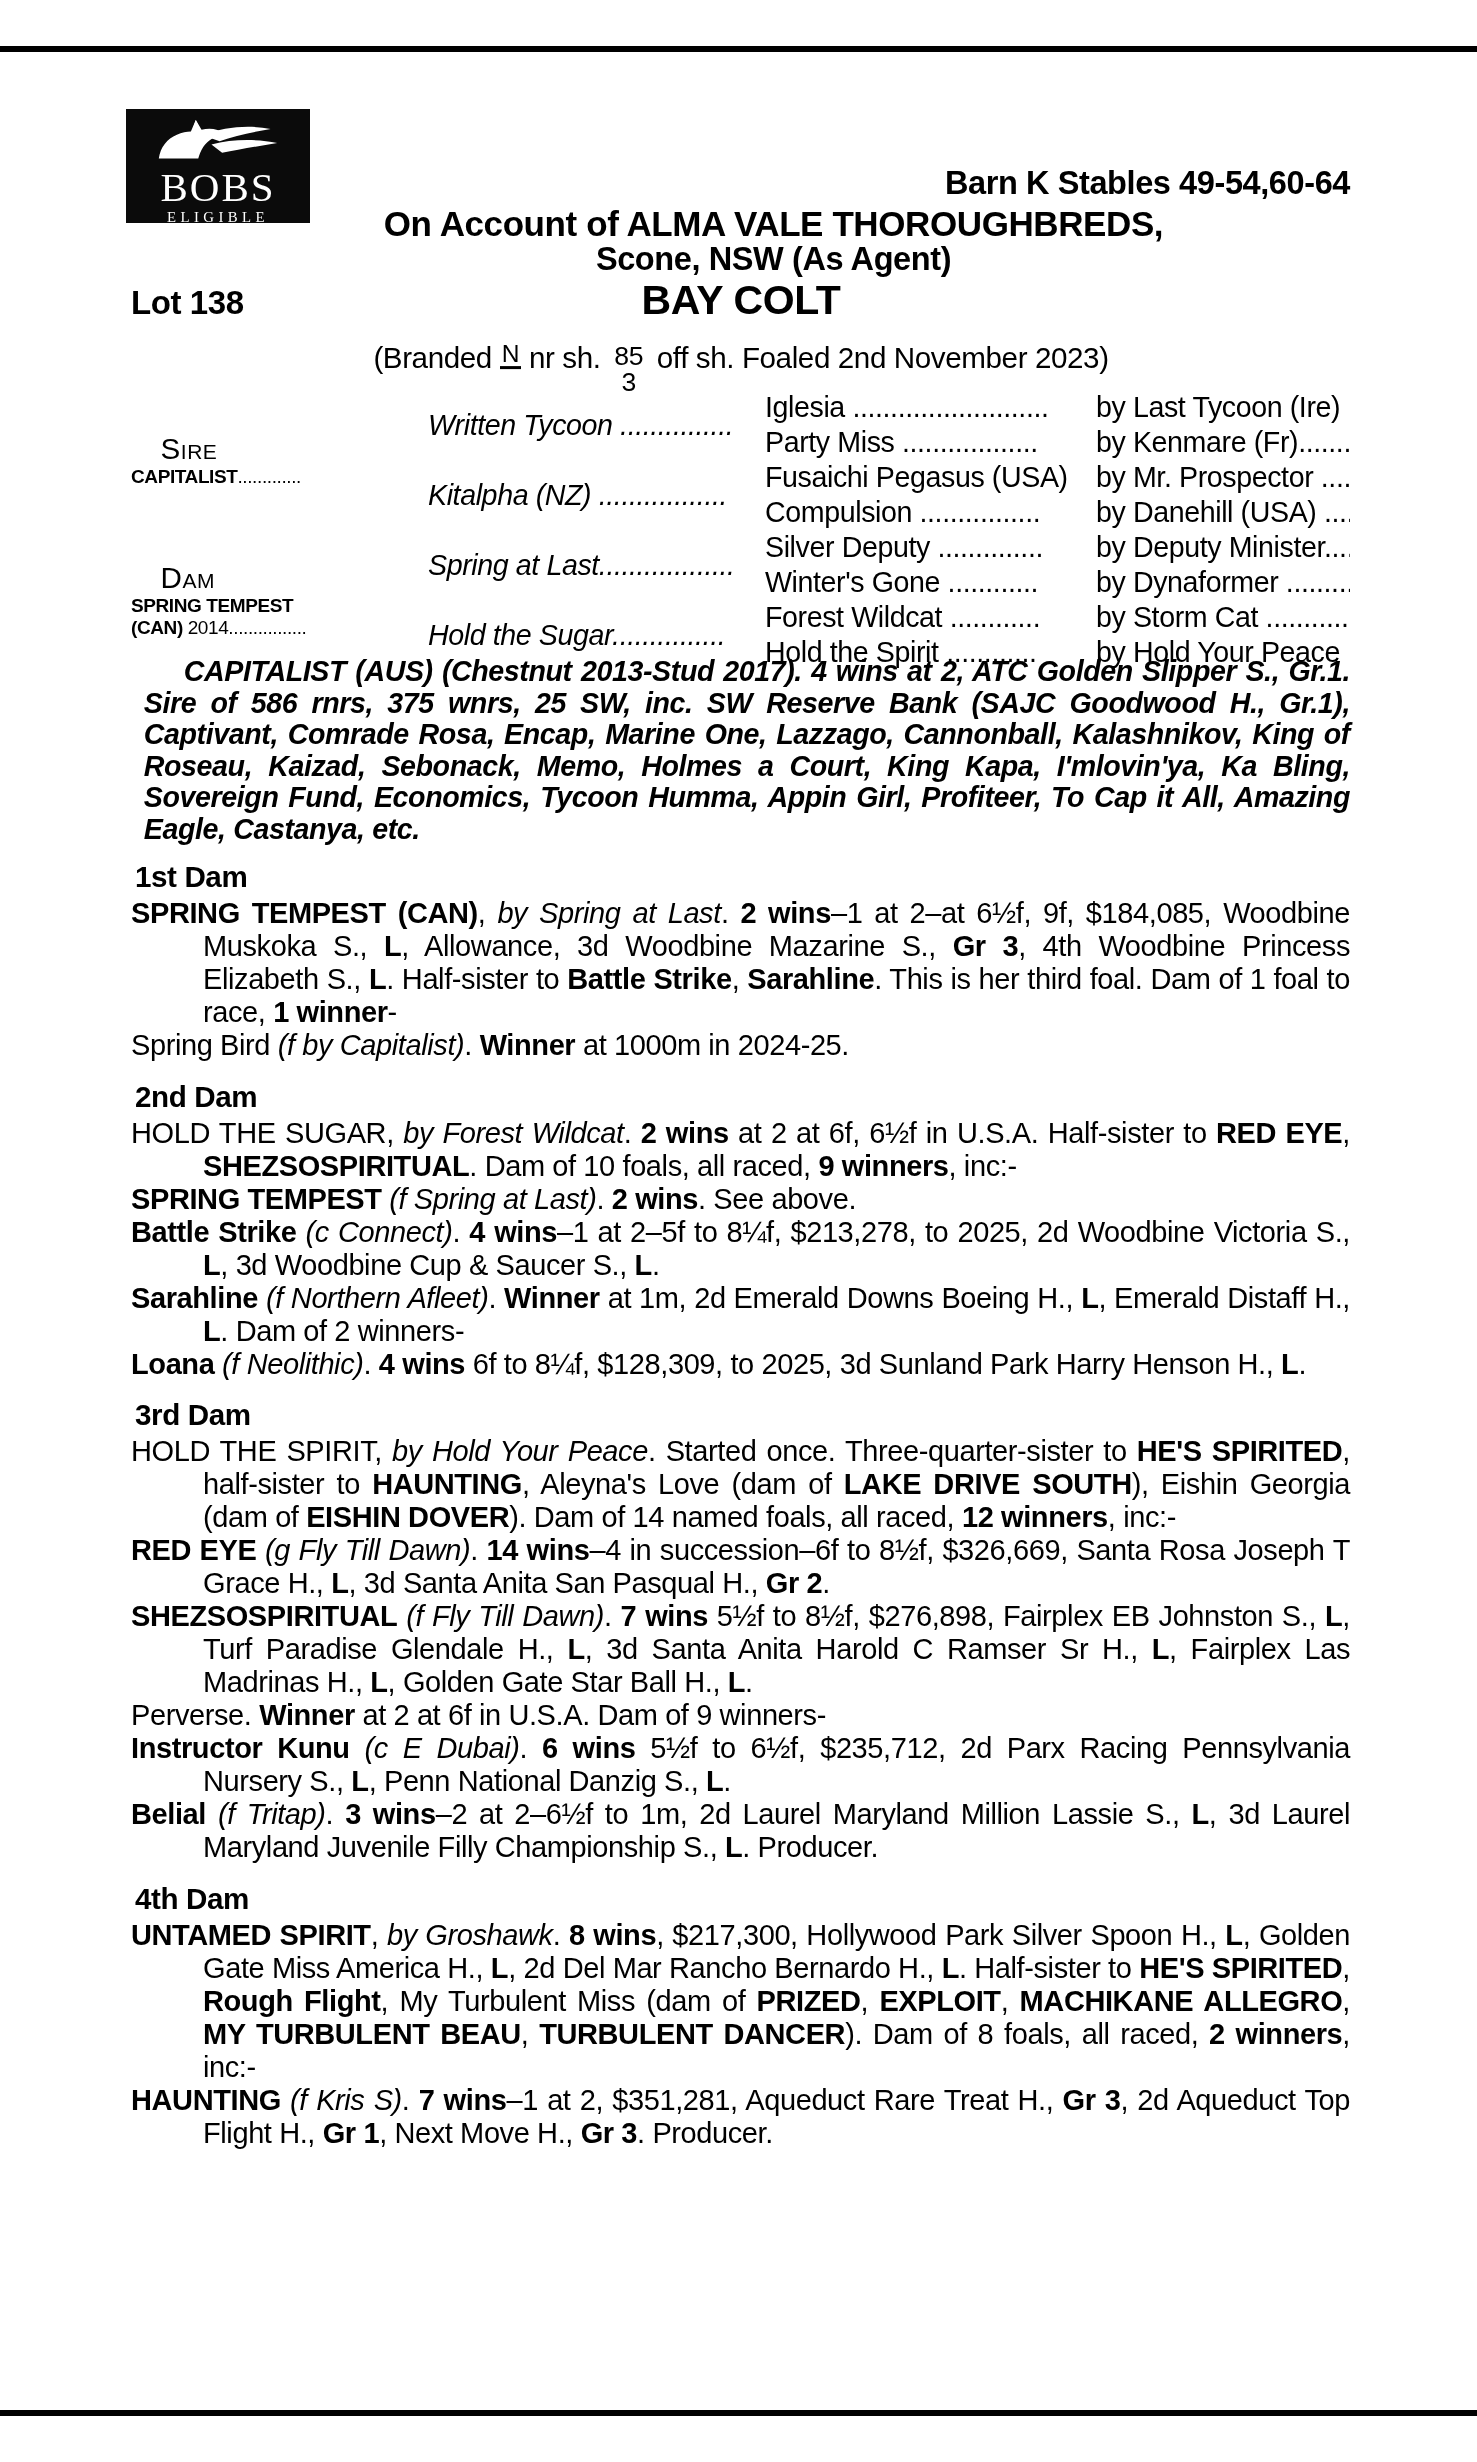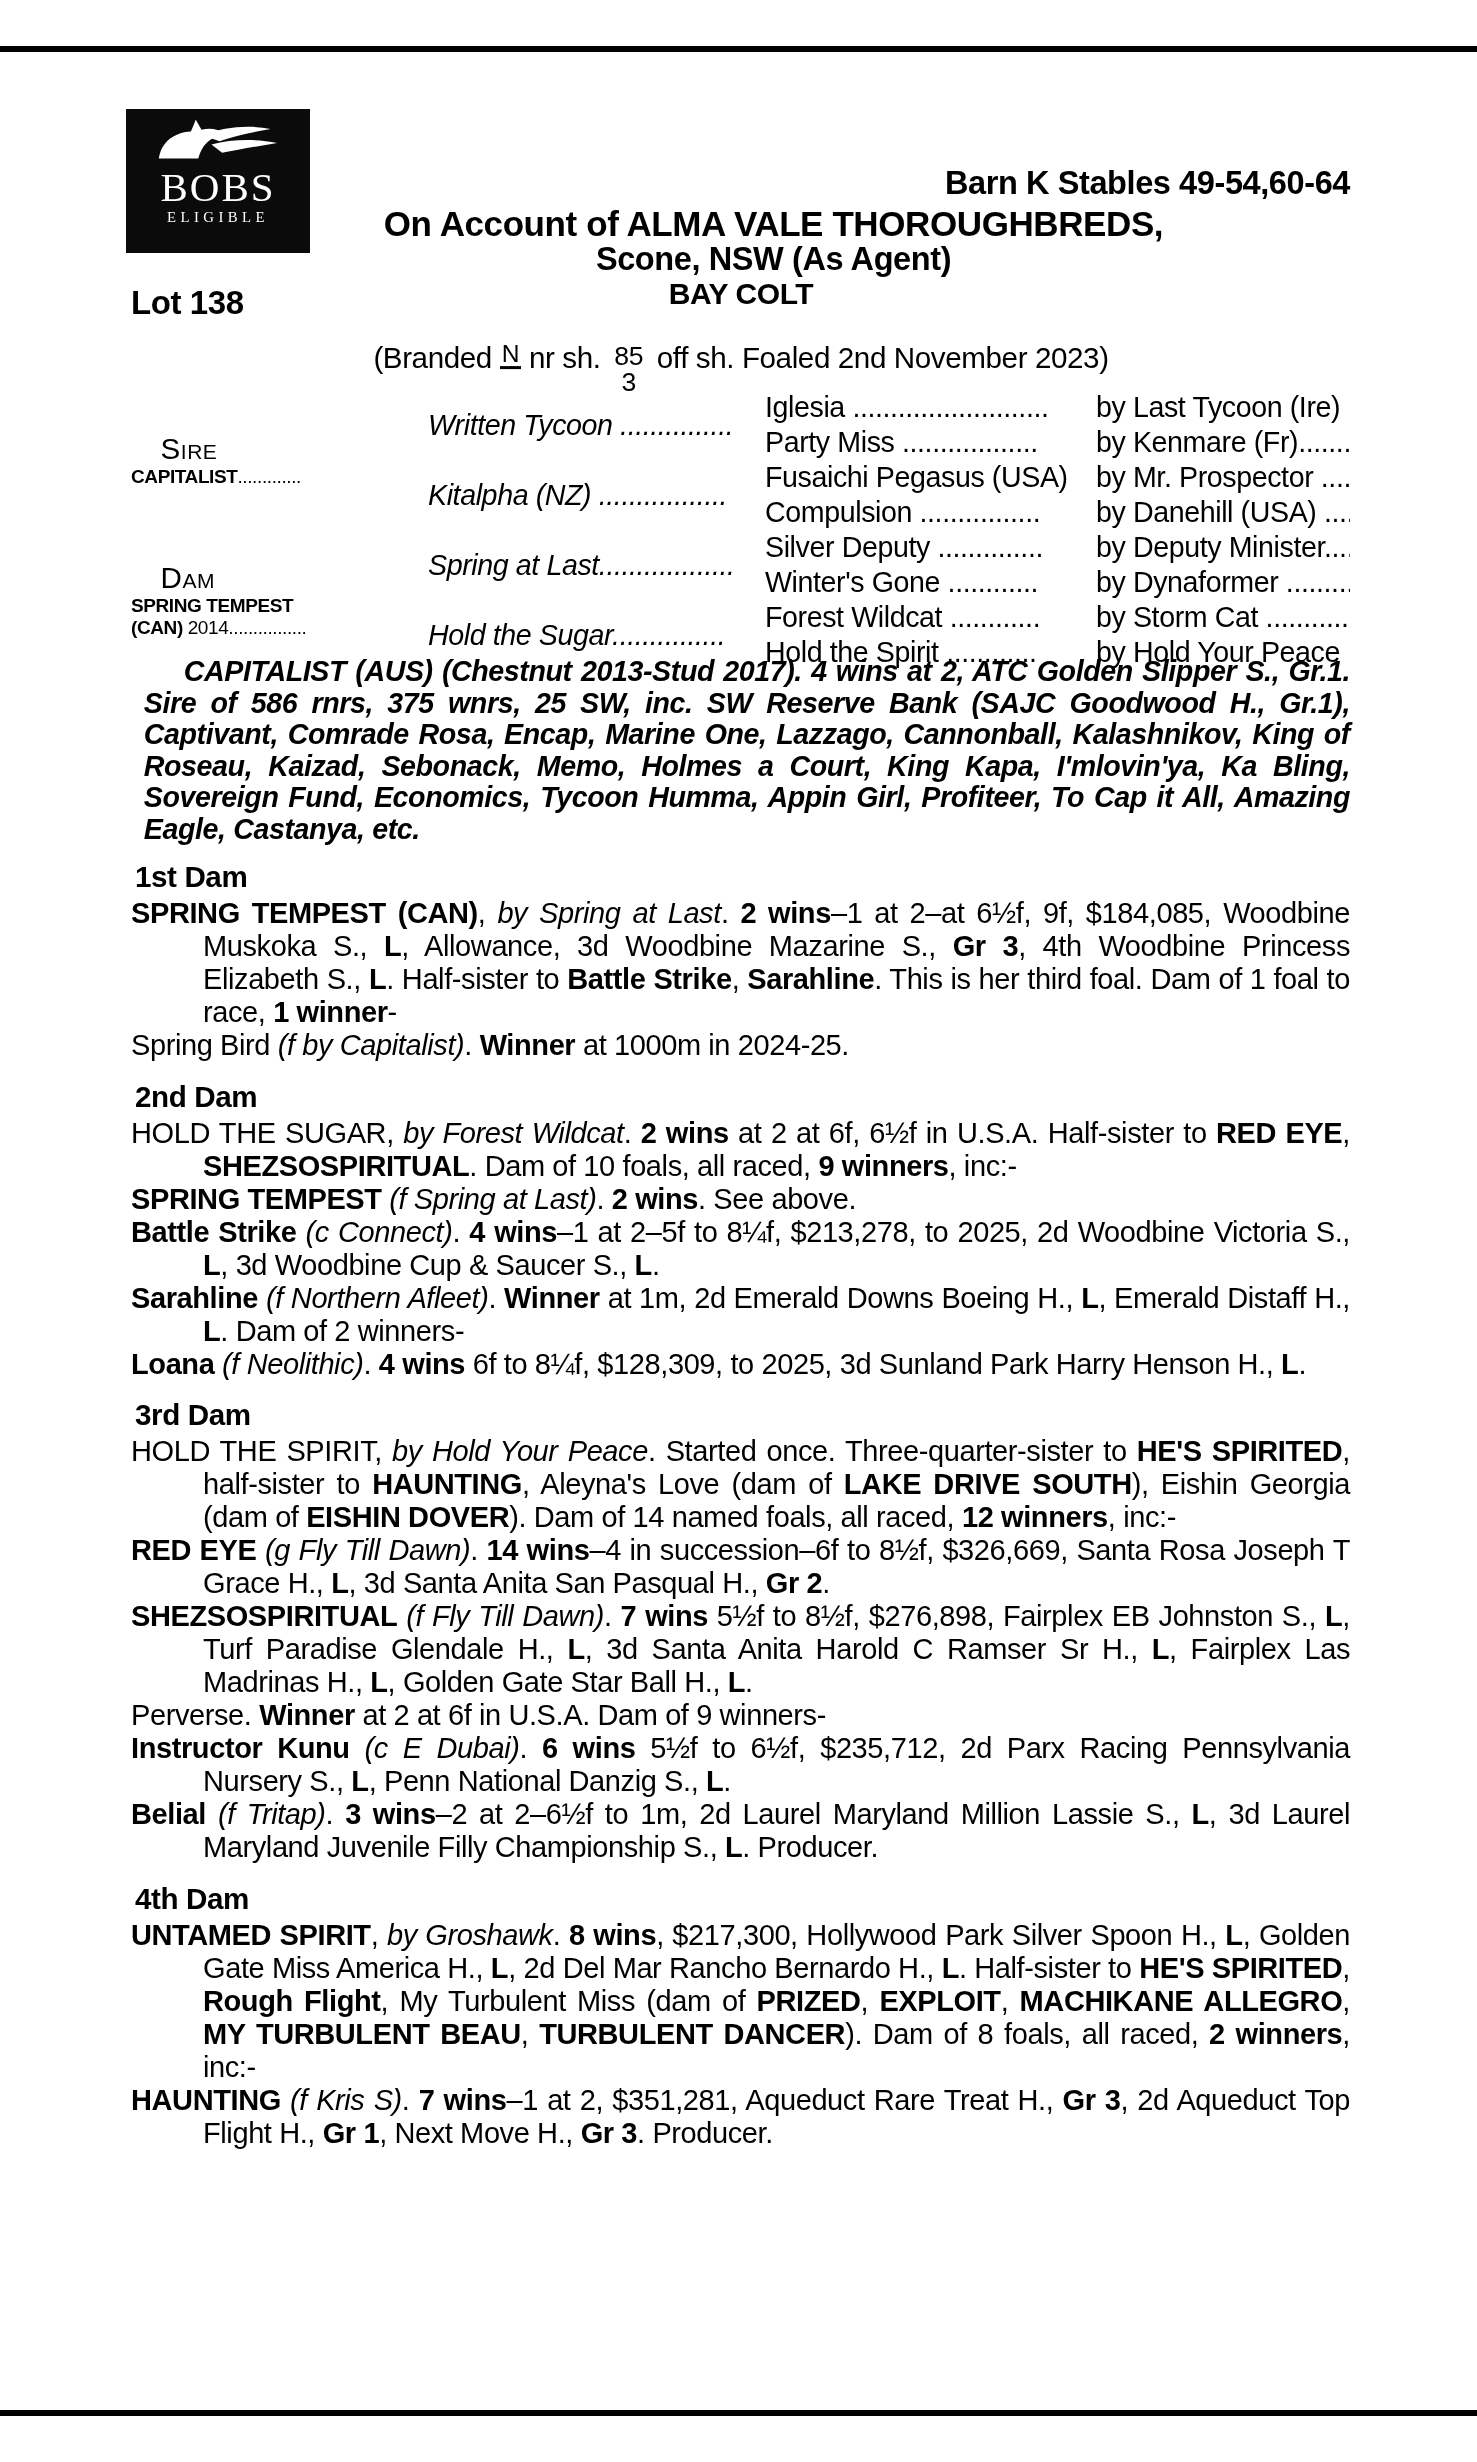--- a/index.html
+++ b/index.html
@@ -7,21 +7,21 @@
     position:relative; width:1478px; height:2463px; background:#fff;
     font-family:"Liberation Sans", sans-serif; color:#000;
     letter-spacing:-0.4px; overflow:hidden;
   }
   .rule { position:absolute; left:0; width:1478px; height:5.9px; background:#000; }
   .rule-top { top:46px; }
   .rule-bottom { top:2410px; }
 
   
   .logo {
-    position:absolute; left:126px; top:109px; width:184px; height:144px;
+    position:absolute; left:126px; top:109px; width:184px; height:114px;
     background:#0b0b0b; display:flex; flex-direction:column; align-items:center;
     justify-content:flex-start; padding-top:5.9px; box-sizing:border-box;
   }
   .logo svg { width:148px; height:51px; display:block; }
   .logo-word {
     font-family:"Liberation Serif", serif; color:#fff; font-size:41px;
     line-height:43px; letter-spacing:2px; font-weight:normal;
   }
   .logo-sub {
     font-family:"Liberation Serif", serif; color:#fff; font-size:14.8px;
@@ -36,21 +36,21 @@
   }
   .loc {
     position:absolute; top:241px; left:296px; right:227px; text-align:center;
     font-weight:bold; font-size:32.5px;
   }
   .lot {
     position:absolute; top:284px; left:131px; font-weight:bold; font-size:33px;
   }
   .title {
     position:absolute; top:277px; left:132px; right:128px; text-align:center;
-    font-weight:bold; font-size:30px;
+    font-weight:bold; font-size:41px;
   }
   .branded {
     position:absolute; top:335px; left:132px; right:128px; text-align:center;
     font-size:29.6px;
   }
   .brand-mark {
     display:inline-block; font-size:24.6px; line-height:21.7px; padding:0 2px 1px 2px;
     border-bottom:3px solid #000; transform:translateY(-5.9px); font-weight:normal;
   }
   .brand-frac {

